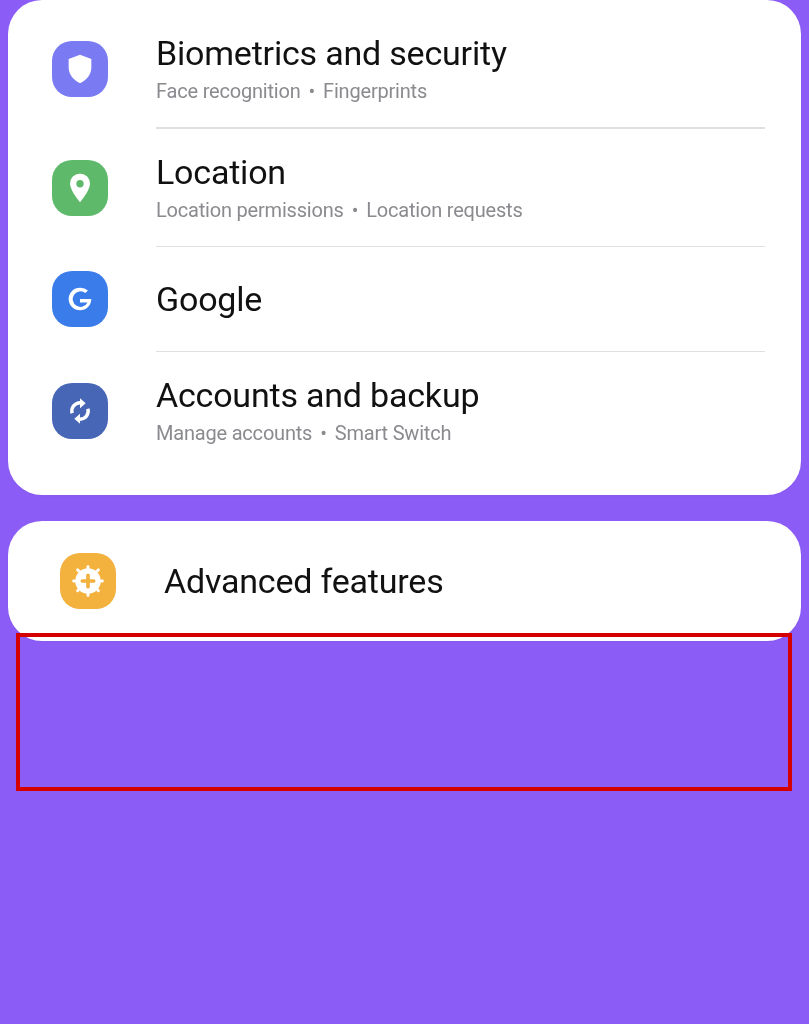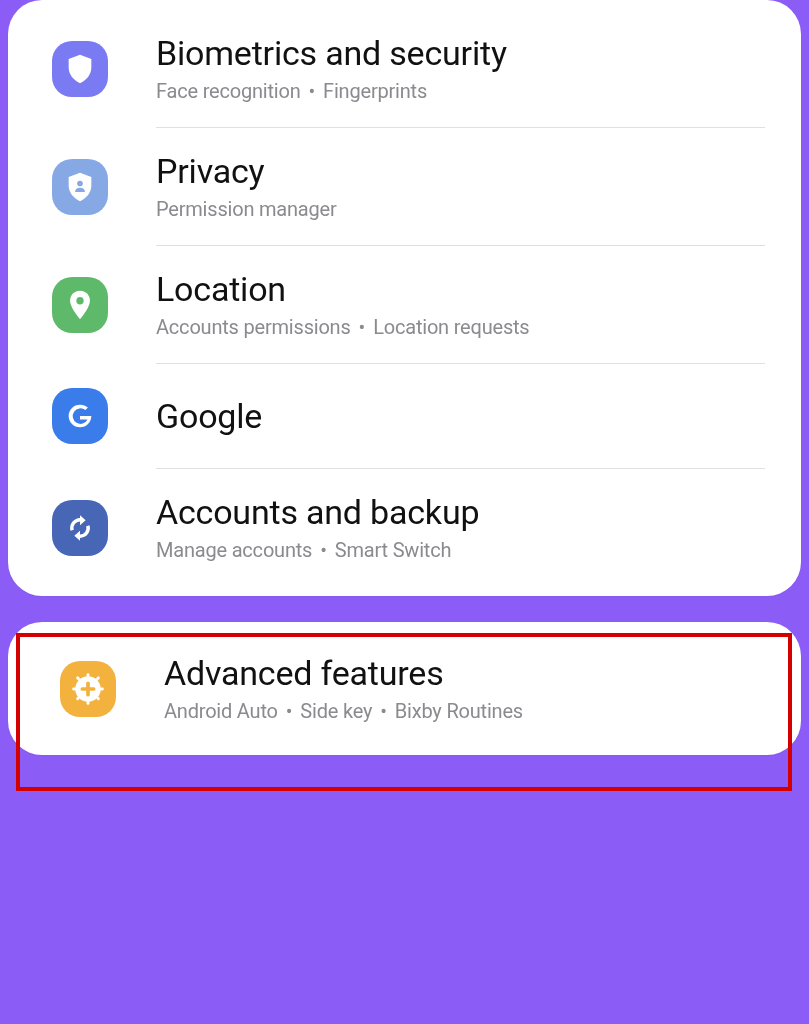--- a/index.html
+++ b/index.html
@@ -102,66 +102,51 @@
       </div>
       <div class="text-col">
         <div class="title">Biometrics and security</div>
         <div class="subtitle">
           <span>Face recognition</span><span class="dot">•</span><span>Fingerprints</span>
         </div>
       </div>
     </div>
     <div class="divider"></div>
 
-    <div class="item">
-      <div class="squircle" style="background:#86a9e6">
-        <svg viewBox="0 0 24 24" fill="none">
-          <path d="M12 2 L20 5 V11 C20 16 16.5 20 12 22 C7.5 20 4 16 4 11 V5 Z" fill="#ffffff"></path>
-          <circle cx="12" cy="9.5" r="2" fill="#86a9e6"></circle>
-          <path d="M8.5 15.5 C8.5 13.5 10 12.5 12 12.5 C14 12.5 15.5 13.5 15.5 15.5 Z" fill="#86a9e6"></path>
-        </svg>
-      </div>
-      <div class="text-col">
-        <div class="title">Privacy</div>
-        <div class="subtitle">
-          <span>Permission manager</span>
-        </div>
-      </div>
-    </div>
     <div class="divider"></div>
 
     <div class="item">
       <div class="squircle" style="background:#5eb96a">
         <svg viewBox="0 0 24 24" fill="none">
           <path d="M12 2 C8 2 5 5 5 9 C5 14 12 22 12 22 C12 22 19 14 19 9 C19 5 16 2 12 2 Z" fill="#ffffff"></path>
           <circle cx="12" cy="9" r="2.6" fill="#5eb96a"></circle>
         </svg>
       </div>
       <div class="text-col">
         <div class="title">Location</div>
         <div class="subtitle">
-          <span>Accounts permissions</span><span class="dot">•</span><span>Location requests</span>
+          <span>Location permissions</span><span class="dot">•</span><span>Location requests</span>
         </div>
       </div>
     </div>
     <div class="divider"></div>
 
     <div class="item">
       <div class="squircle" style="background:#3a7cea">
         <svg viewBox="0 0 24 24" fill="none">
           <path d="M12 4 A8 8 0 1 0 20 12 H12 V14.5 H17.3 A5.5 5.5 0 1 1 15.8 7.8 L17.6 6 A8 8 0 0 0 12 4 Z" fill="#ffffff"></path>
         </svg>
       </div>
       <div class="text-col">
         <div class="title">Google</div>
       </div>
     </div>
     <div class="divider"></div>
 
-    <div class="item" style="padding-bottom:34px">
+    <div class="item" style="padding-bottom:50px">
       <div class="squircle" style="background:#4766b6">
         <svg viewBox="0 0 24 24" fill="none">
           <path d="M12 5 A7 7 0 0 0 5.3 14 L7.6 13.2 A4.6 4.6 0 0 1 12 7.4 V10 L16 6.5 L12 3 Z" fill="#ffffff"></path>
           <path d="M12 19 A7 7 0 0 0 18.7 10 L16.4 10.8 A4.6 4.6 0 0 1 12 16.6 V14 L8 17.5 L12 21 Z" fill="#ffffff"></path>
         </svg>
       </div>
       <div class="text-col">
         <div class="title">Accounts and backup</div>
         <div class="subtitle">
           <span>Manage accounts</span><span class="dot">•</span><span>Smart Switch</span>
@@ -184,22 +169,19 @@
             <rect x="3.5" y="3.5" width="3" height="2" rx="1" transform="rotate(45 5 4.5)"></rect>
             <rect x="17.5" y="17.5" width="3" height="2" rx="1" transform="rotate(45 19 18.5)"></rect>
             <rect x="17.5" y="3.5" width="3" height="2" rx="1" transform="rotate(-45 19 4.5)"></rect>
             <rect x="3.5" y="17.5" width="3" height="2" rx="1" transform="rotate(-45 5 18.5)"></rect>
           </g>
           <path d="M12 8 V16 M8 12 H16" stroke="#f3b13e" stroke-width="2.6" stroke-linecap="round"></path>
         </svg>
       </div>
       <div class="text-col">
         <div class="title">Advanced features</div>
-        <div class="subtitle">
-          <span>Android Auto</span><span class="dot">•</span><span>Side key</span><span class="dot">•</span><span>Bixby Routines</span>
-        </div>
       </div>
     </div>
   </div>
 
   <div class="highlight" id="hl" style="left: 16px; top: 633px; width: 776px; height: 158px;"></div>
 
 </div>
 
 </body></html>

